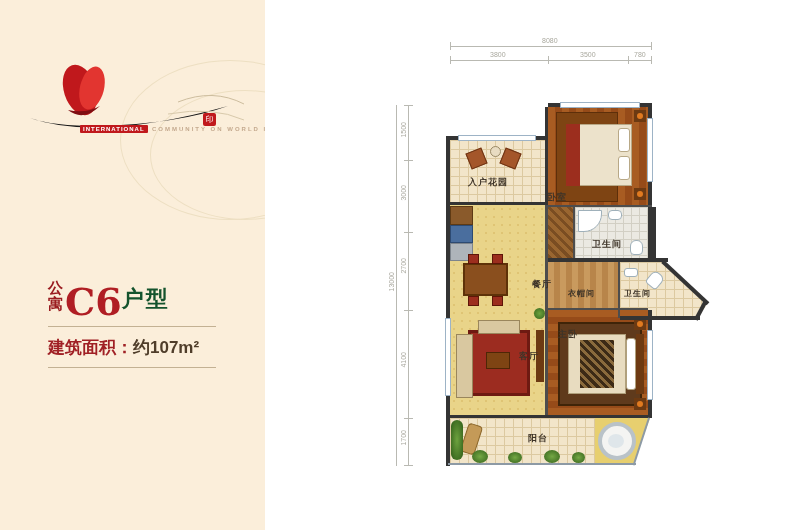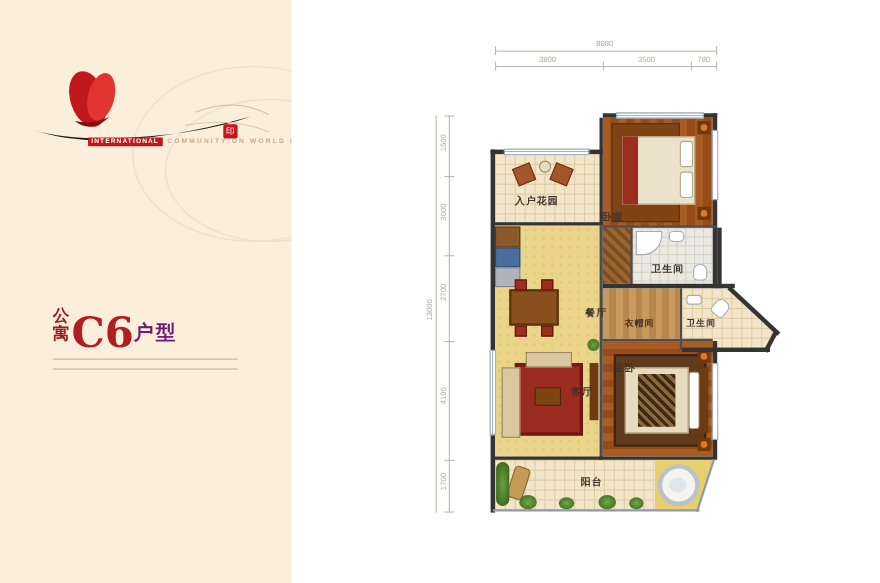--- a/index.html
+++ b/index.html
@@ -16,21 +16,21 @@
   .eng-rest { color:#c4a98e; font-size:6px; font-weight:bold; letter-spacing:2px; }
   .seal { position:absolute; left:203px; top:113px; width:13px; height:13px; background:#c0181c; color:#fff; font-size:8px; line-height:13px; text-align:center; border-radius:2px; }
   .tagline { position:absolute; left:96px; top:143px; color:#5c564e; font-size:11px; font-weight:bold; letter-spacing:5px; white-space:nowrap; }
   .brand-title { position:absolute; left:44px; top:158px; color:#6e6a64; font-size:27px; font-weight:bold; letter-spacing:7px; white-space:nowrap; text-shadow:0 1px 0 #fff; }
 
   .unit-block { position:absolute; left:48px; top:280px; width:170px; }
   .unit-row { display:flex; align-items:flex-end; }
   .unit-prefix { display:flex; flex-direction:column; justify-content:flex-end; margin-right:2px; padding-bottom:6px; }
   .unit-prefix span { color:#9a1b20; font-size:15px; font-weight:bold; line-height:16px; }
   .unit-code { font-family:"DejaVu Serif", serif; font-size:38px; line-height:0.85; color:#b01e24; font-weight:bold; }
-  .unit-suffix { color:#701a75; font-size:18px; font-weight:bold; padding-bottom:4px; letter-spacing:2px; }
+  .unit-suffix { color:#14532d; font-size:22px; font-weight:bold; padding-bottom:4px; letter-spacing:2px; }
   .unit-layout { margin-top:14px; color:#4f3d2a; font-size:20px; font-weight:bold; letter-spacing:3px; white-space:nowrap; }
   .rule { height:1px; background:#c3b193; margin-top:8px; width:168px; }
   .area-line { margin-top:9px; white-space:nowrap; }
   .area-label { color:#a02025; font-size:17px; font-weight:bold; }
   .area-value { color:#4f3d2a; font-size:17px; font-weight:bold; }
 
   
   .wall  { position:absolute; background:#343434; }
   .iwall { position:absolute; background:#4d4d4d; }
   .rail  { position:absolute; background:#8d9aa5; }
@@ -79,20 +79,23 @@
     <div class="unit-block">
       <div class="unit-row">
         <div class="unit-prefix">
           <span>公</span>
           <span>寓</span>
         </div>
         <div class="unit-code">C6</div>
         <div class="unit-suffix">户型</div>
       </div>
       <div class="rule"></div>
+      <div class="area-line">
+        <span class="area-label">建筑面积：</span><span class="area-value">约107m²</span>
+      </div>
       <div class="rule"></div>
     </div>
   </div>
 
   <div class="room woodv" style="left:548px;top:107px;width:100px;height:100px;"></div>
   <div class="room tile" style="left:450px;top:140px;width:95px;height:62px;"></div>
   <div class="room yellow" style="left:450px;top:205px;width:95px;height:210px;"></div>
   <div class="room btile" style="left:575px;top:207px;width:81px;height:51px;"></div>
   <div class="room woodv" style="left:548px;top:207px;width:27px;height:51px;background:repeating-linear-gradient(45deg,#7a4d22 0 3px,#9a6630 3px 7px);"></div>
   <div class="room woodl" style="left:548px;top:262px;width:70px;height:46px;"></div>

